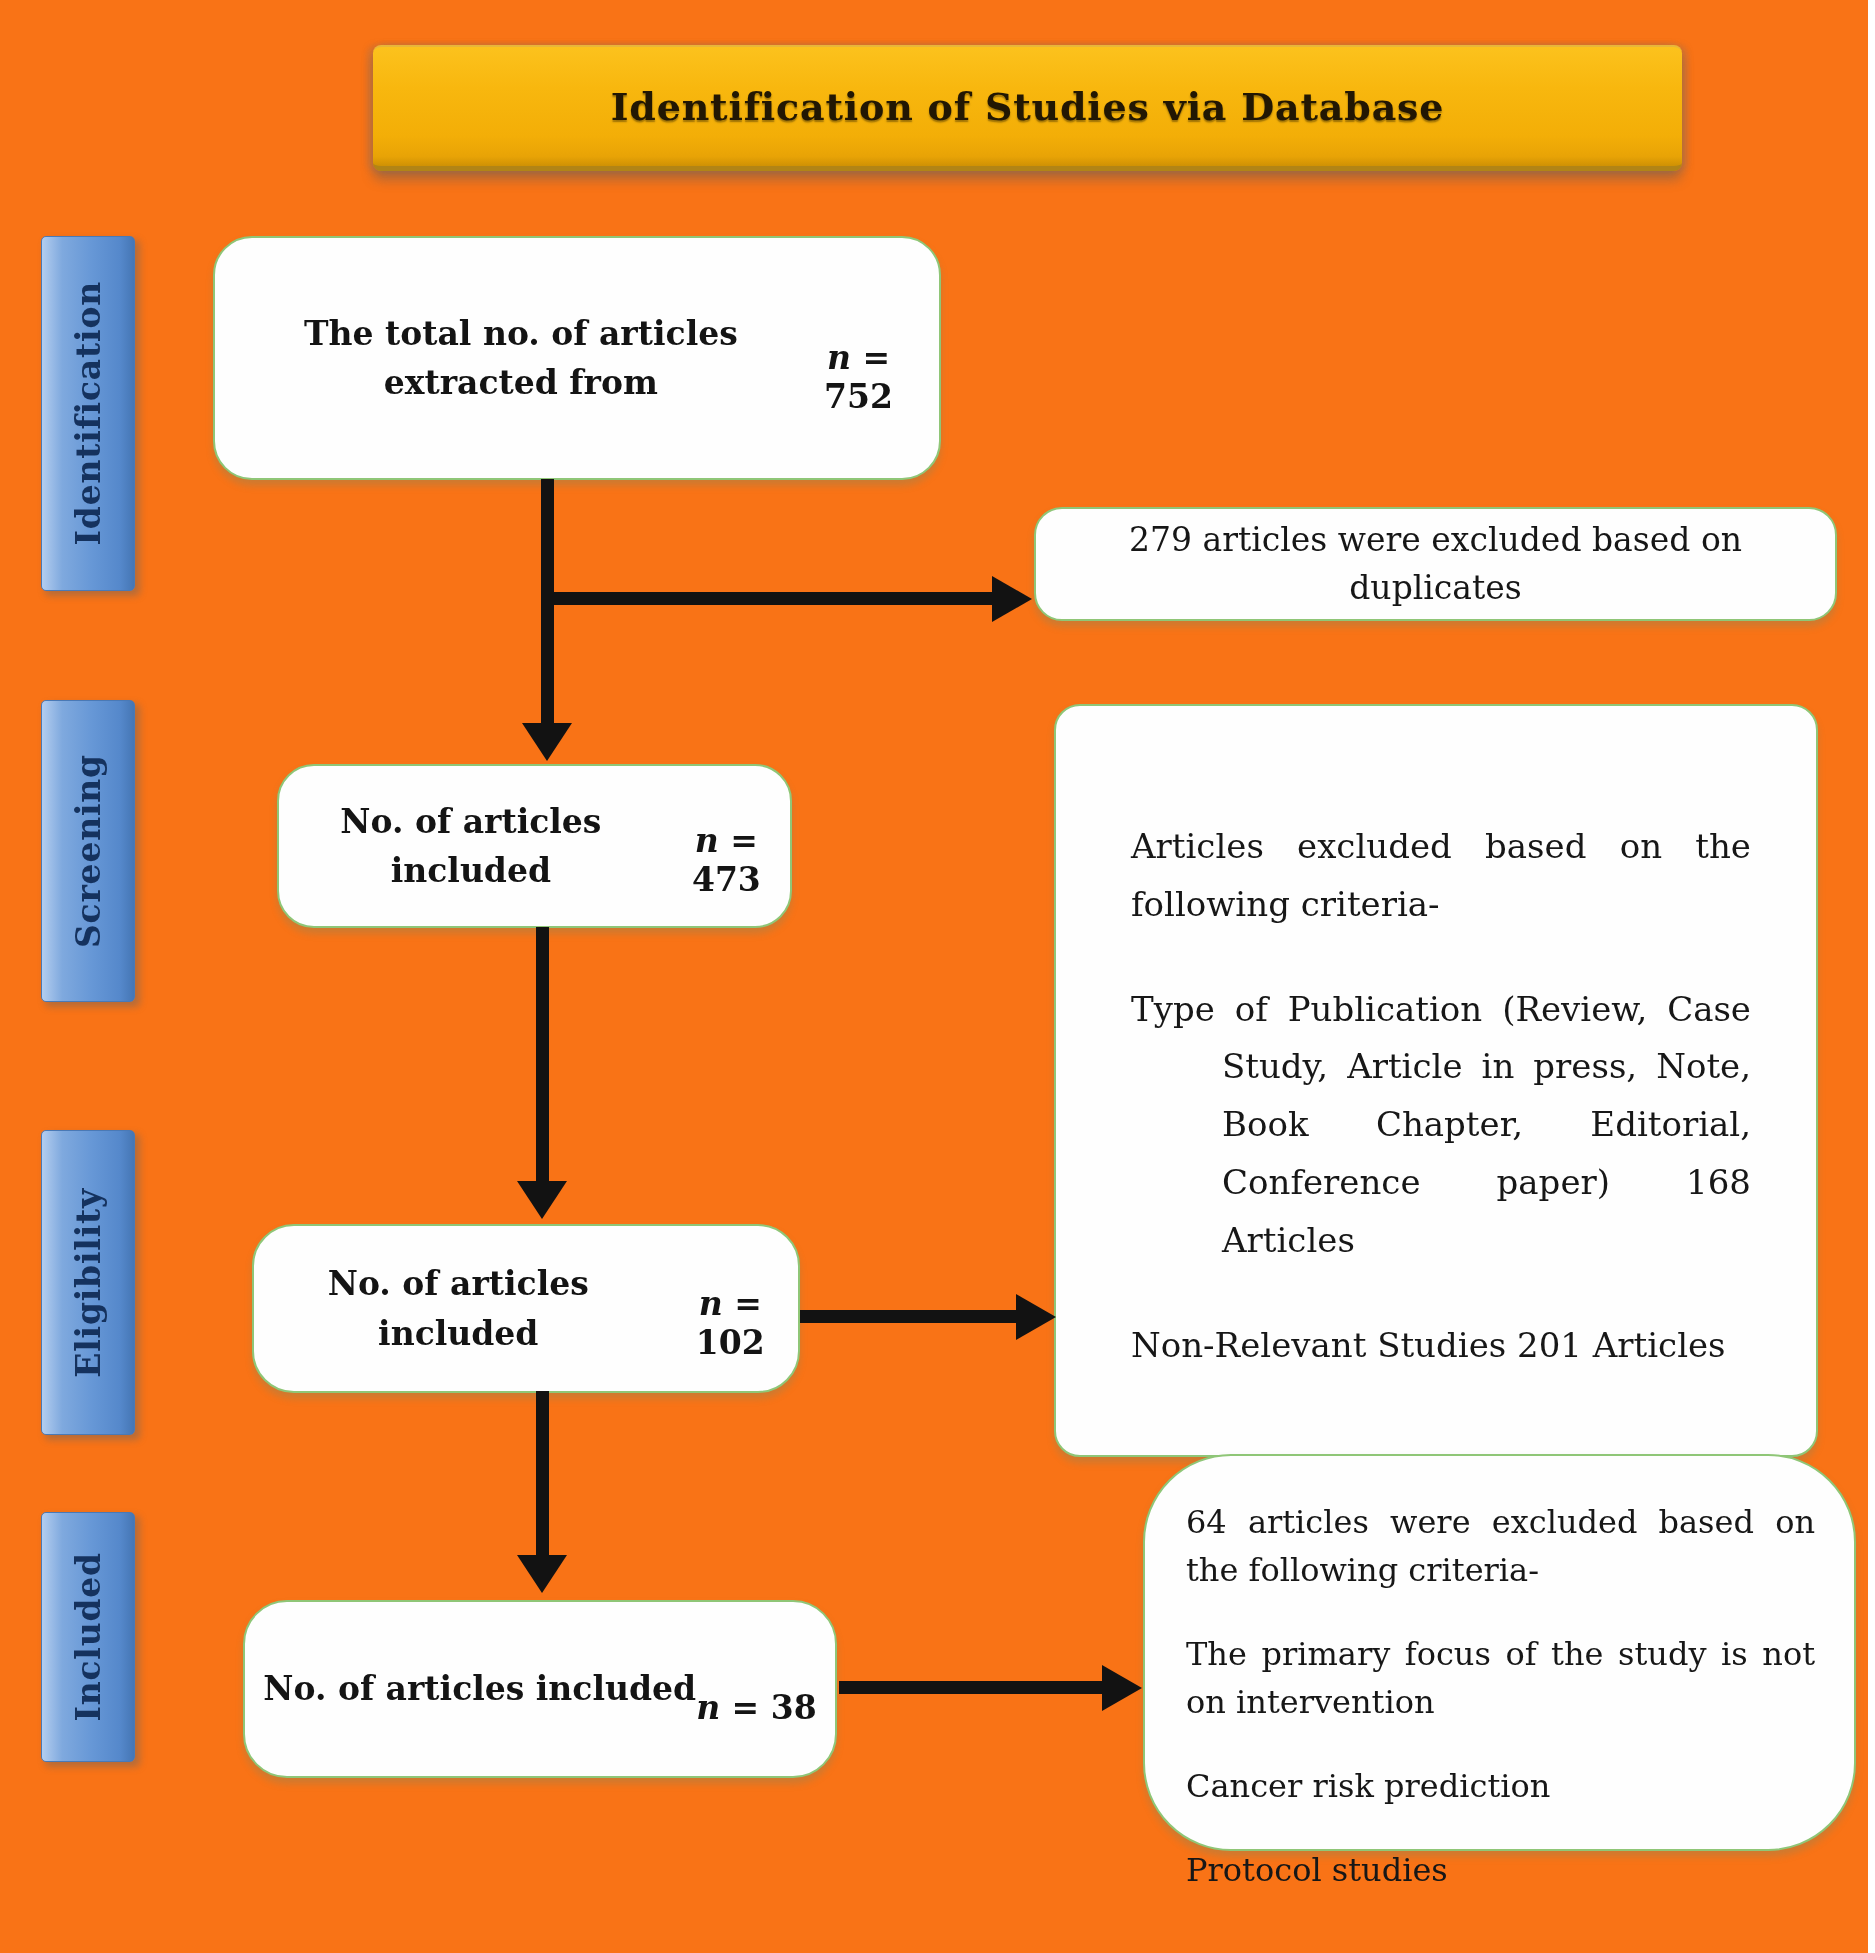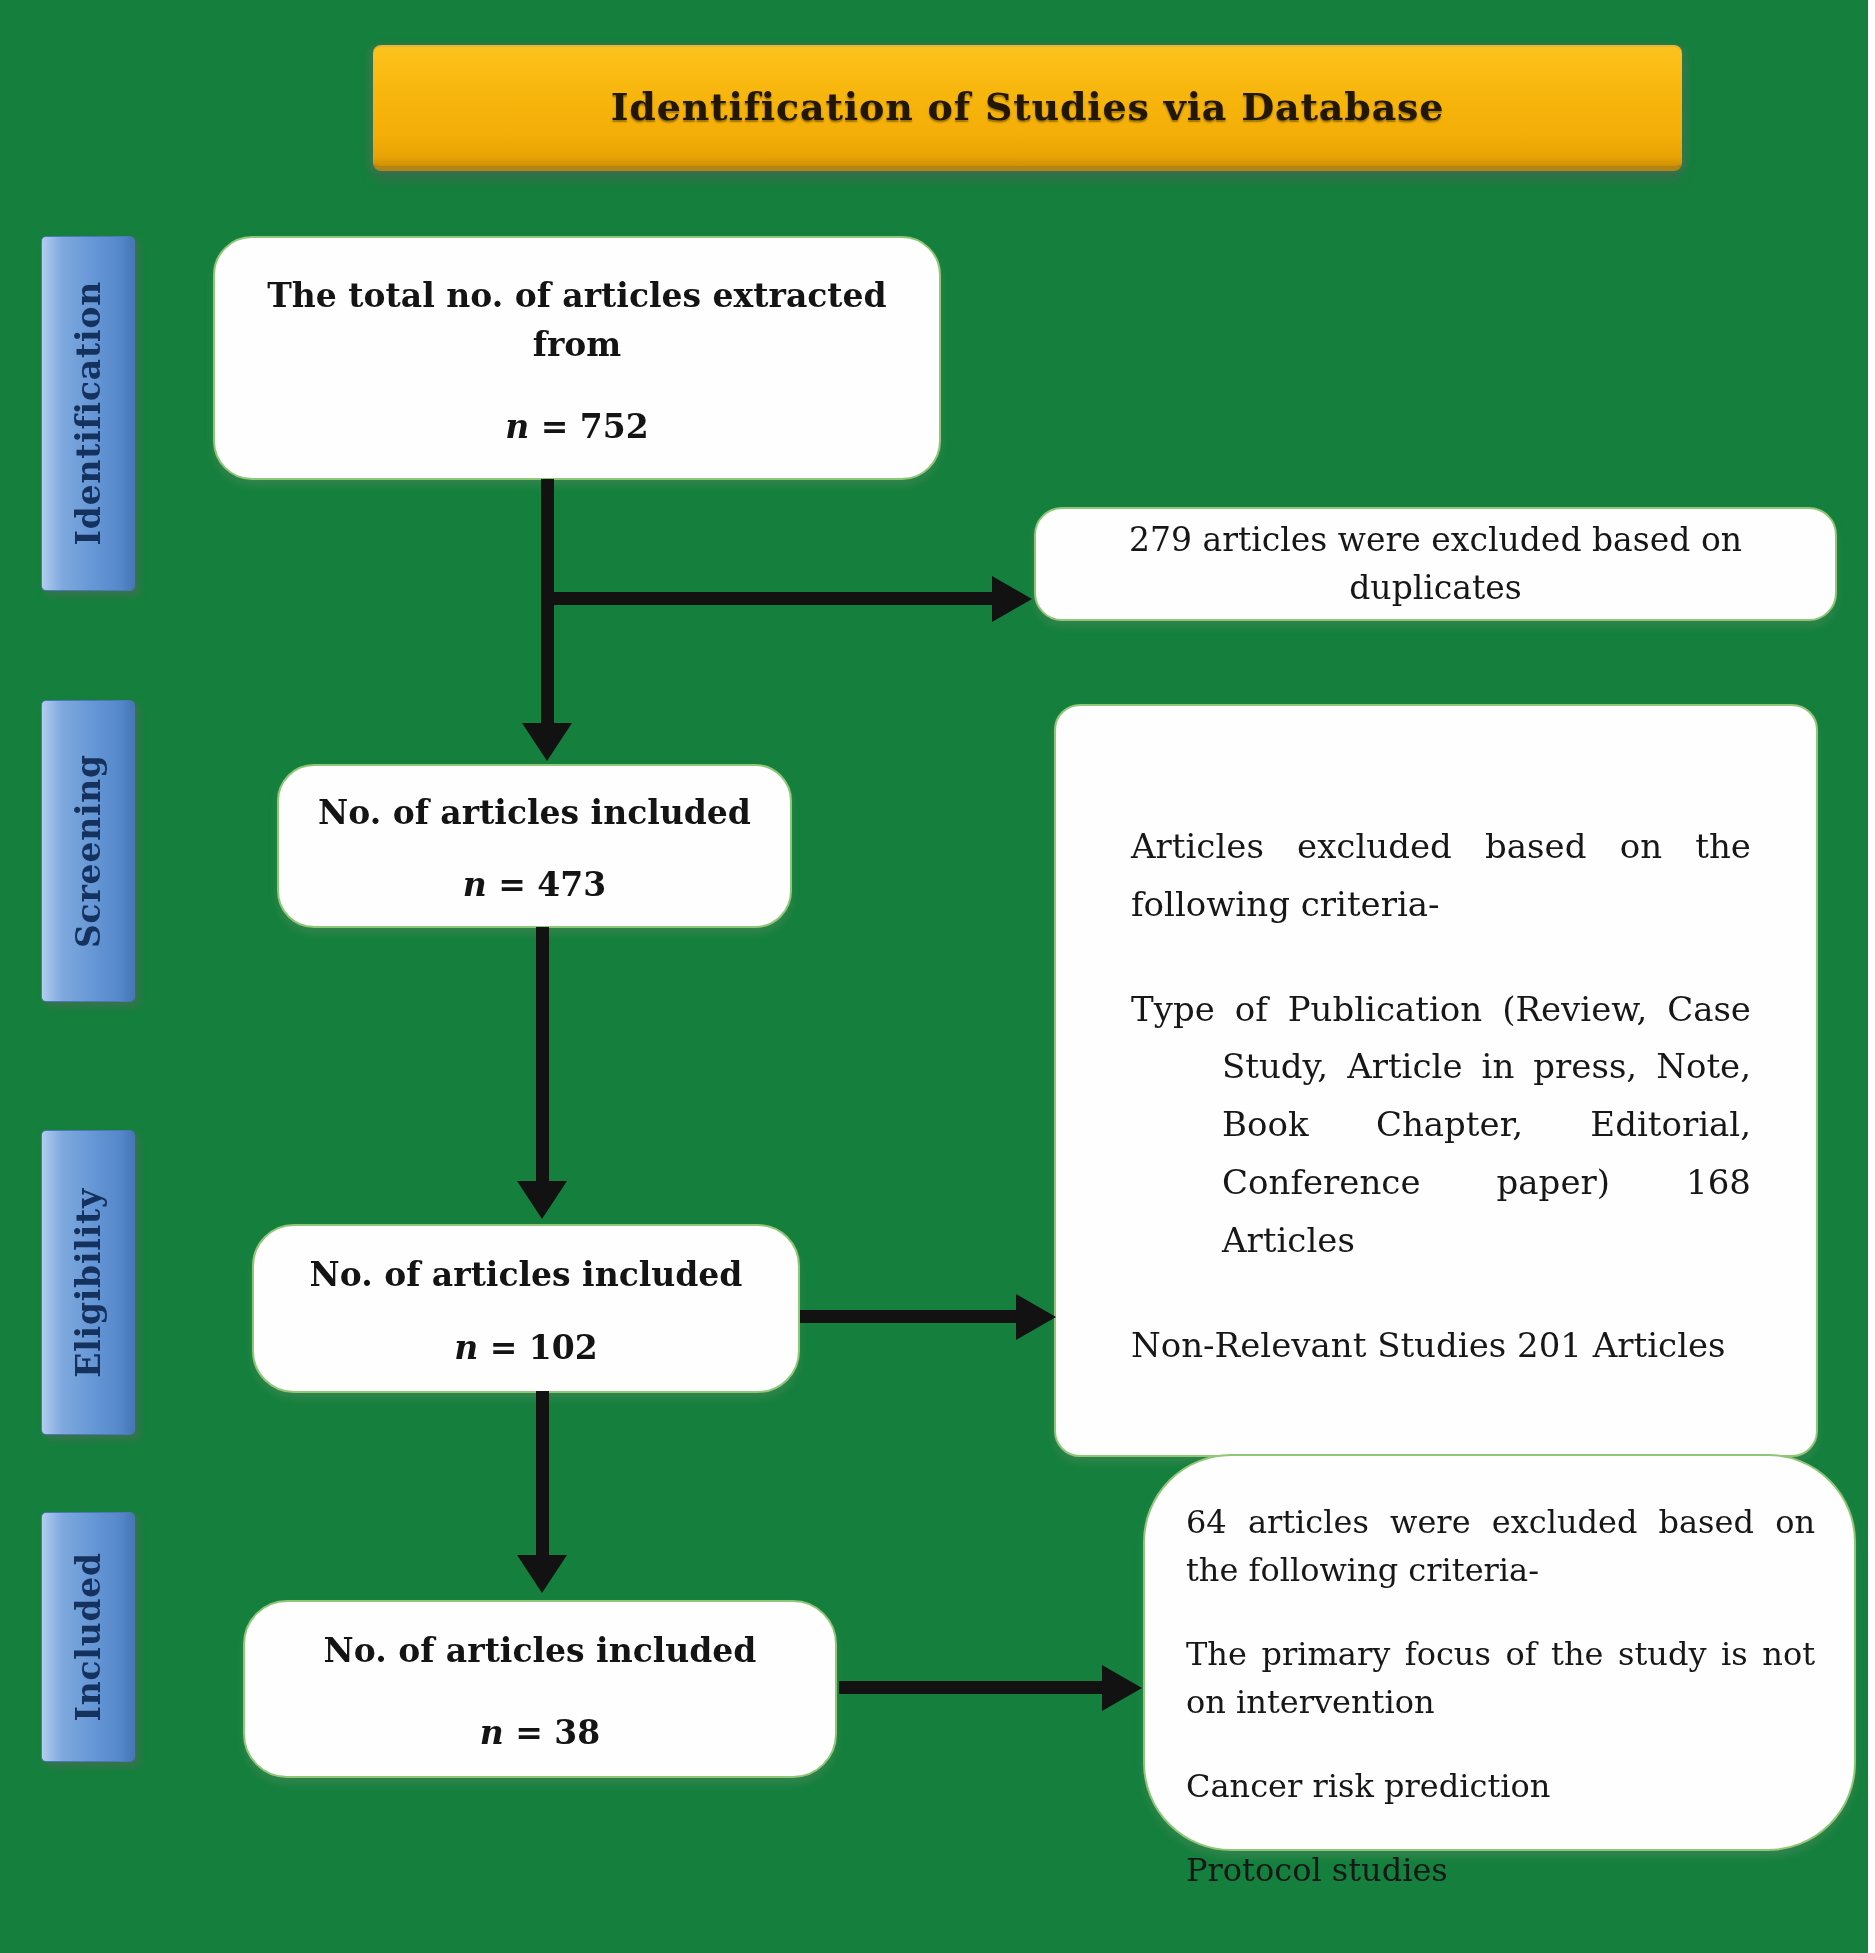--- a/index.html
+++ b/index.html
@@ -1,17 +1,17 @@
 <!DOCTYPE html>
 <html style="font-size:13px"><head>
 <meta charset="utf-8">
 <style>
   html,body{margin:0;padding:0;background:#ffffff;}
   .canvas{
-    position:relative;width:1868px;height:1953px;background:#15803d;overflow:hidden;
+    position:relative;width:1868px;height:1953px;background:#f97316;overflow:hidden;
     font-family:"DejaVu Serif","Liberation Serif",serif;color:#1b1b1b;
   }
 
   
   .title-bar{
     position:absolute;left:373px;top:45px;width:1309px;height:119px;
     background:linear-gradient(180deg,#fcc21d 0%,#f8b70e 35%,#f3ae07 75%,#e8a306 92%,#cf9104 100%);
     border-radius:8.1px;
     border-top:2.4px solid #e8b63a;
     border-bottom:5.7px solid #b18416;
@@ -40,21 +40,21 @@
   .bar-eligibility{top:1130px;height:303px;}
   .bar-included{top:1512px;height:248px;}
 
   
   .gbox{
     position:absolute;background:#fefefe;
     border:2.4px solid #8fc677;
     box-shadow:0 5.7px 7.3px rgba(110,140,110,0.30);
     box-sizing:border-box;
   }
-  .center-box{display:flex;flex-direction:column;justify-content:center;text-align:center;}
+  .center-box{display:flex;flex-direction:row;align-items:center;justify-content:center;text-align:center;}
   .bold-line{font-weight:bold;font-size:33px;line-height:1.5;color:#141414;}
   .nline{font-weight:bold;font-size:33px;color:#141414;}
   .nvar{font-style:italic;font-weight:bold;}
 
   .box-extracted{left:213px;top:236px;width:728px;height:244px;border-radius:39px;padding:0 24.4px;}
   .box-extracted .nline{margin-top:37px;}
 
   .box-duplicates{left:1034px;top:507px;width:803px;height:114px;border-radius:28px;
     display:flex;align-items:center;justify-content:center;text-align:center;padding:0 49px;}
   .box-duplicates .plain{font-size:33px;line-height:1.45;color:#161616;}

